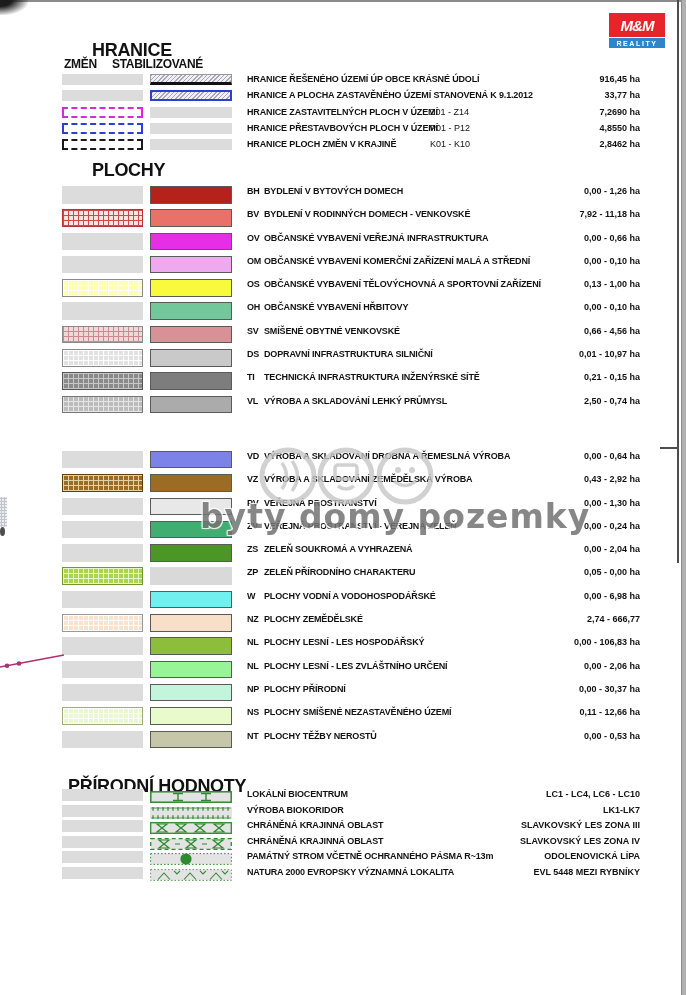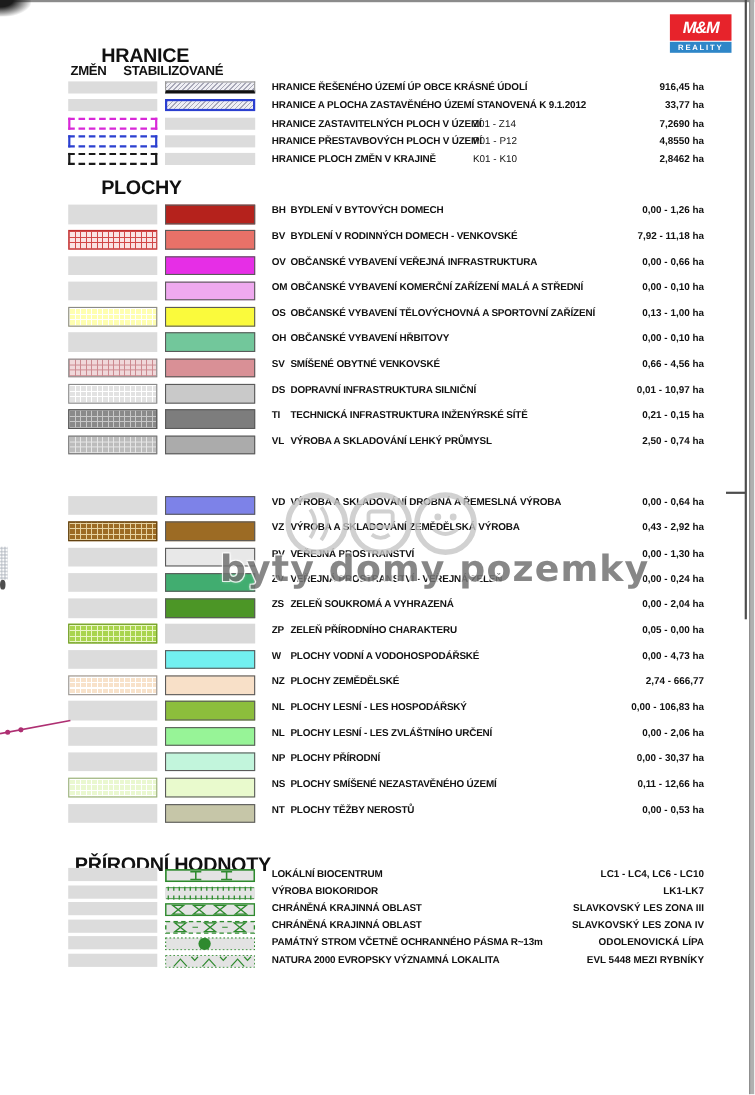--- a/index.html
+++ b/index.html
@@ -301,21 +301,21 @@
         <span class="val">0,05 - 0,00 ha</span>
       </div>
       <div class="row row-p">
         <div class="cellL">
           <div class="swatch sw-p" style="background: rgb(220, 220, 220);"></div>
         </div>
         <div class="cellR">
           <div class="swatch sw-p" style="background: rgb(114, 240, 240); border: 1px solid rgb(90, 90, 90);"></div>
         </div>
         <span class="lbl"><span class="pcode">W</span><span class="">PLOCHY  VODNÍ A VODOHOSPODÁŘSKÉ</span></span>
-        <span class="val">0,00 - 4,73 ha</span>
+        <span class="val">0,00 - 6,98 ha</span>
       </div>
       <div class="row row-p">
         <div class="cellL">
           <div class="swatch sw-p" style="background-color: rgb(248, 226, 202); background-image: repeating-linear-gradient(0deg, rgb(255, 255, 255) 0px, rgb(255, 255, 255) 1px, transparent 1px, transparent 5px), repeating-linear-gradient(90deg, rgb(255, 255, 255) 0px, rgb(255, 255, 255) 1px, transparent 1px, transparent 5px); border: 1px solid rgb(153, 153, 153);"></div>
         </div>
         <div class="cellR">
           <div class="swatch sw-p" style="background: rgb(248, 224, 200); border: 1px solid rgb(90, 90, 90);"></div>
         </div>
         <span class="lbl"><span class="pcode">NZ</span><span class="">PLOCHY ZEMĚDĚLSKÉ</span></span>
         <span class="val">2,74 - 666,77</span>

